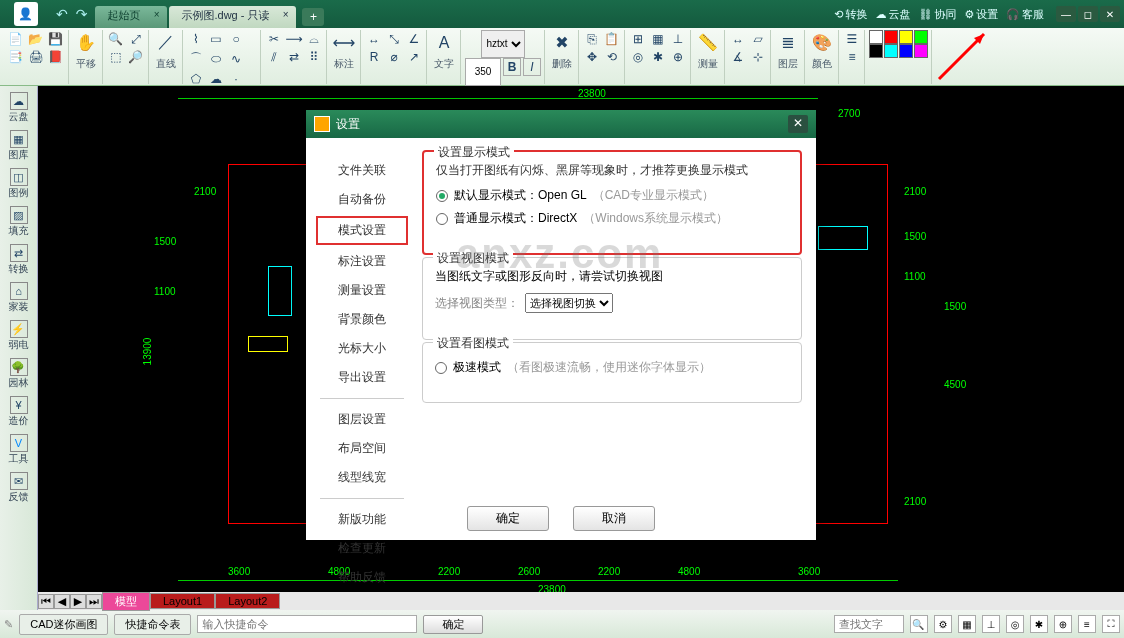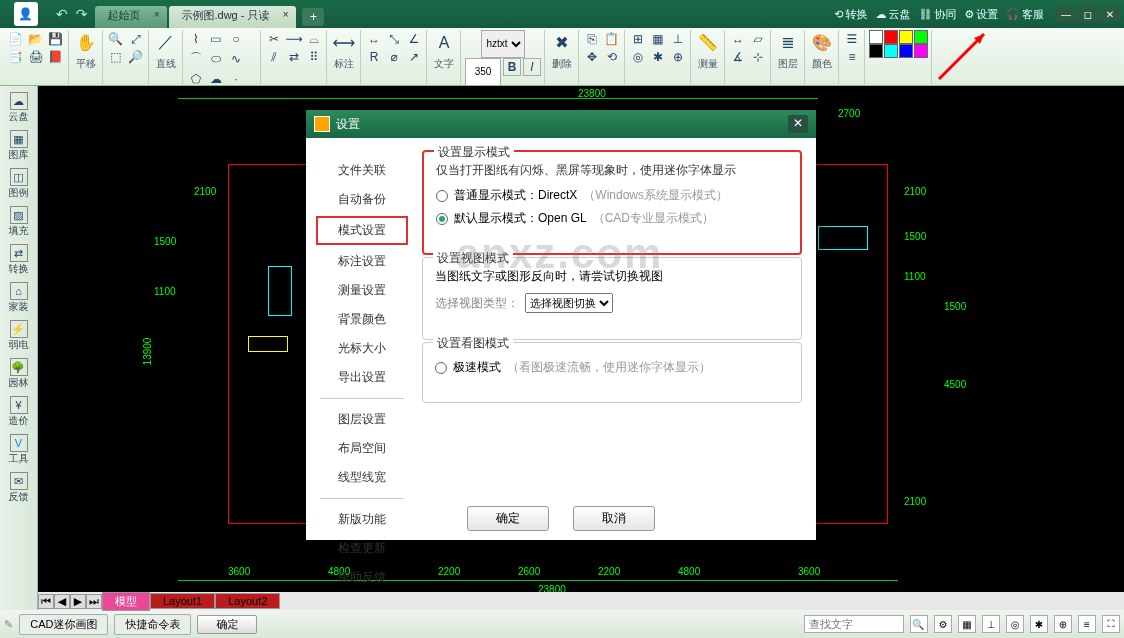--- a/index.html
+++ b/index.html
@@ -47,21 +47,21 @@
 .layout-tabs .arrows div { width: 16px; text-align: center; border: 1px solid #999; background: #ddd; cursor: pointer; }
 .layout-tabs .ltab { padding: 1px 12px; background: #b91c1c; border: 1px solid #999; cursor: pointer; }
 .layout-tabs .ltab.active { background: #ec4899; color: #fff; }
 
 .bottom-bar { height: 28px; background: linear-gradient(to bottom, #f0f5f0, #d8e8d8); display: flex; align-items: center; padding: 0 4px; gap: 6px; font-size: 11px; }
 .bottom-bar .btab { padding: 2px 10px; background: #e8efe8; border: 1px solid #aaa; border-radius: 2px; cursor: pointer; }
 .bottom-bar input { border: 1px solid #aaa; height: 18px; padding: 0 4px; font-size: 11px; }
 .bottom-bar .cmd-input { flex: 1; max-width: 220px; }
 .bottom-bar .btn { padding: 1px 18px; background: linear-gradient(to bottom, #fff, #ddd); border: 1px solid #999; border-radius: 2px; cursor: pointer; }
 .bottom-bar .spacer { flex: 1; }
-.bottom-bar .find-input { width: 100px; }
+.bottom-bar .find-input { width: 70px; }
 .bottom-bar .bi { width: 18px; height: 18px; display: inline-flex; align-items: center; justify-content: center; border: 1px solid #aaa; background: #fff; cursor: pointer; font-size: 10px; }
 
 .dialog { position: absolute; left: 306px; top: 110px; width: 510px; height: 430px; background: #fff; box-shadow: 0 4px 20px rgba(0,0,0,0.5); z-index: 100; }
 .dialog .dlg-title { height: 28px; background: linear-gradient(to bottom, #2a8a5a, #186845); color: #fff; display: flex; align-items: center; padding: 0 8px; font-size: 12px; }
 .dialog .dlg-title .dlg-icon { width: 16px; height: 16px; background: #ffa500; margin-right: 6px; border: 1px solid #fff; }
 .dialog .dlg-close { margin-left: auto; width: 20px; height: 18px; background: #2a5040; text-align: center; line-height: 16px; border-radius: 2px; cursor: pointer; }
 .dialog .dlg-body { display: flex; height: 360px; }
 .dialog .dlg-nav { width: 112px; padding: 20px 0; display: flex; flex-direction: column; gap: 4px; }
 .dialog .dlg-nav-item { padding: 4px 0; text-align: center; font-size: 12px; color: #333; cursor: pointer; margin: 0 10px; font-family: Liberation Serif, serif; }
 .dialog .dlg-nav-item.selected { border: 2px solid #e03030; }
@@ -379,20 +379,21 @@
       <div class="ltab">Layout1</div>
       <div class="ltab">Layout2</div>
     </div>
   </div>
 </div>
 
 <div class="bottom-bar">
   <span style="color:#888">✎</span>
   <div class="btab">CAD迷你画图</div>
   <div class="btab">快捷命令表</div>
+  <input class="cmd-input" placeholder="输入快捷命令" style="">
   <div class="btn">确定</div>
   <div class="spacer"></div>
   <input class="find-input" placeholder="查找文字" style="">
   <span class="bi">🔍</span>
   <span class="bi">⚙</span>
   <span class="bi">▦</span>
   <span class="bi">⊥</span>
   <span class="bi">◎</span>
   <span class="bi">✱</span>
   <span class="bi">⊕</span>
@@ -421,30 +422,30 @@
       <div class="dlg-nav-item">布局空间</div>
       <div class="dlg-nav-item">线型线宽</div>
       <div class="dlg-nav-sep"></div>
       <div class="dlg-nav-item">新版功能</div>
       <div class="dlg-nav-item">检查更新</div>
       <div class="dlg-nav-item">帮助反馈</div>
     </div>
     <div class="dlg-content">
       <div class="fieldset hl">
         <div class="legend">设置显示模式</div>
-        <div class="hint">仅当打开图纸有闪烁、黑屏等现象时，使用迷你字体显示</div>
+        <div class="hint">仅当打开图纸有闪烁、黑屏等现象时，才推荐更换显示模式</div>
+        <div class="radio-row">
+          <span class="radio-dot on"></span>
+          <span>默认显示模式：Open GL</span>
+          <span class="note">（CAD专业显示模式）</span>
+        </div>
         <div class="radio-row">
           <span class="radio-dot"></span>
           <span>普通显示模式：DirectX</span>
           <span class="note">（Windows系统显示模式）</span>
-        </div>
-        <div class="radio-row">
-          <span class="radio-dot on"></span>
-          <span>默认显示模式：Open GL</span>
-          <span class="note">（CAD专业显示模式）</span>
         </div>
       </div>
       <div class="fieldset">
         <div class="legend">设置视图模式</div>
         <div class="hint" style="color:#000000">当图纸文字或图形反向时，请尝试切换视图</div>
         <div class="radio-row">
           <span style="color:#888">选择视图类型：</span>
           <select class="small"><option>选择视图切换</option></select>
         </div>
       </div>

